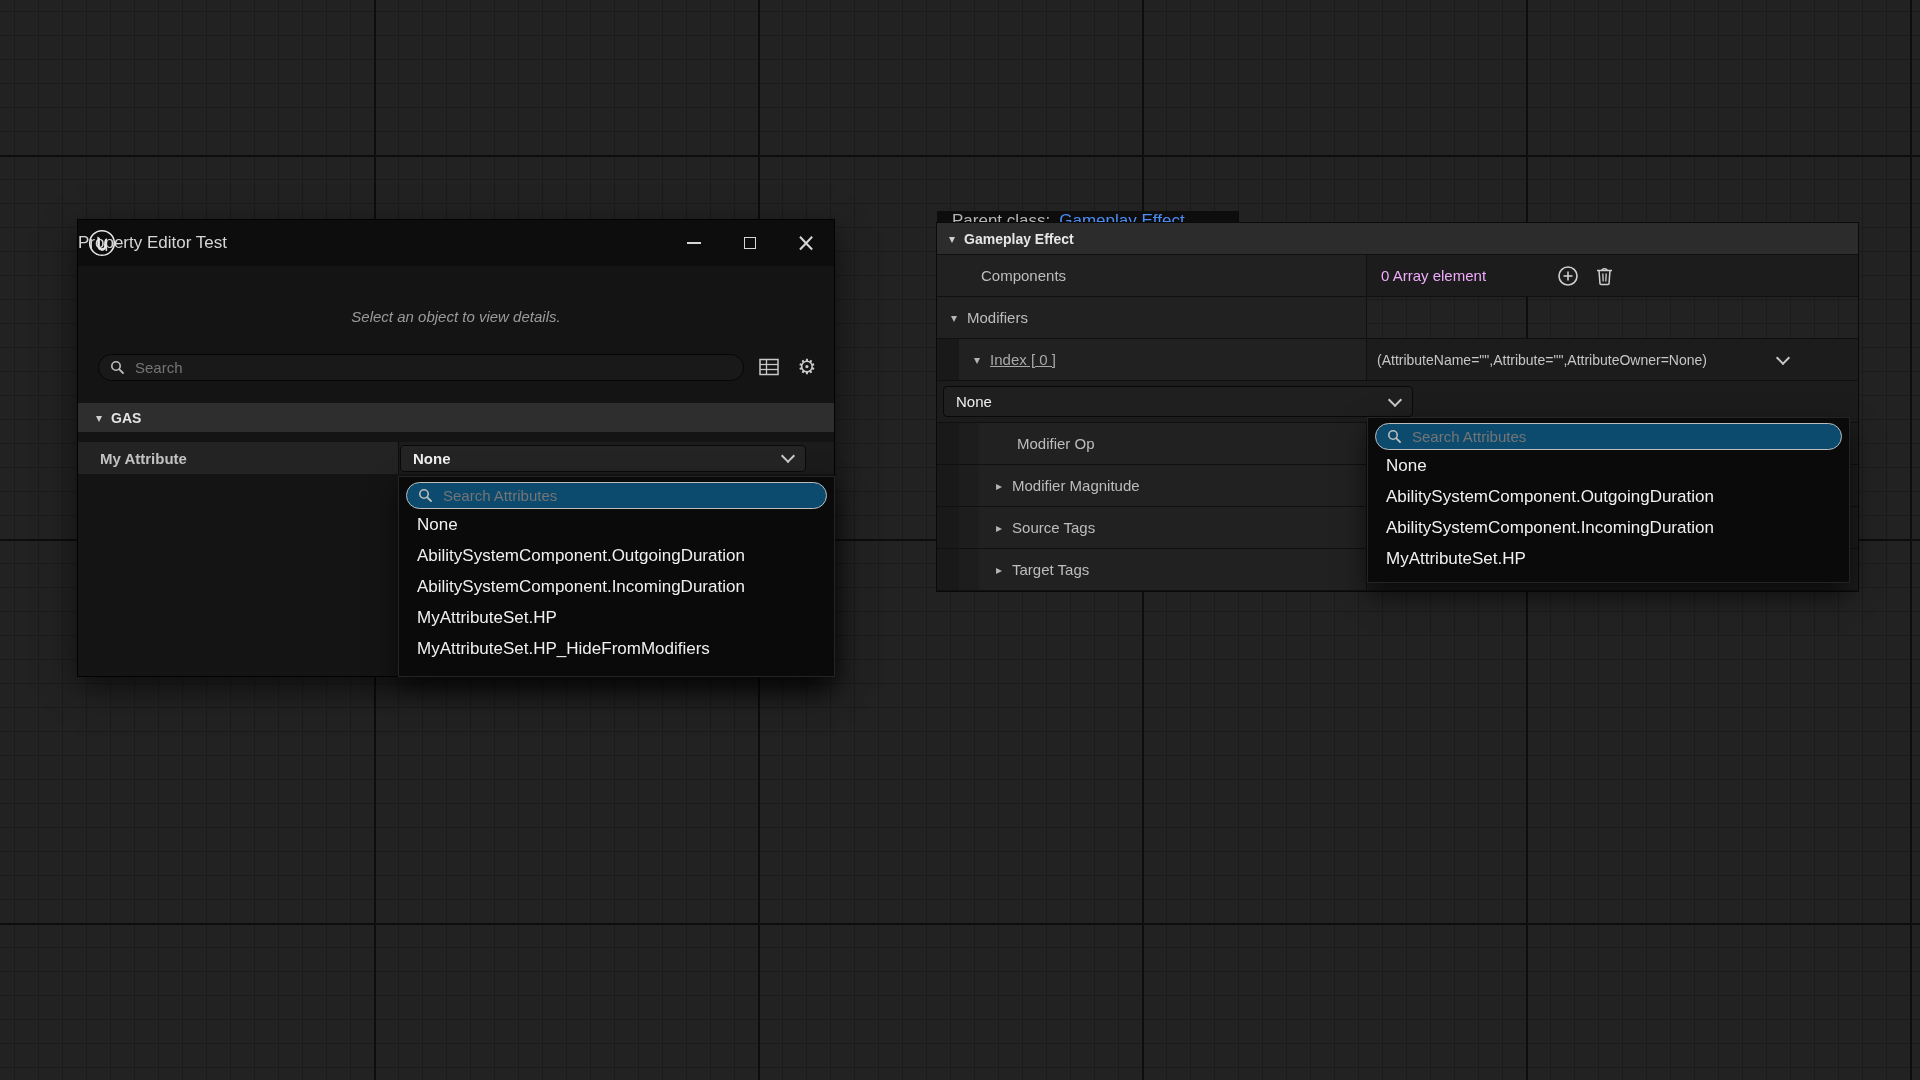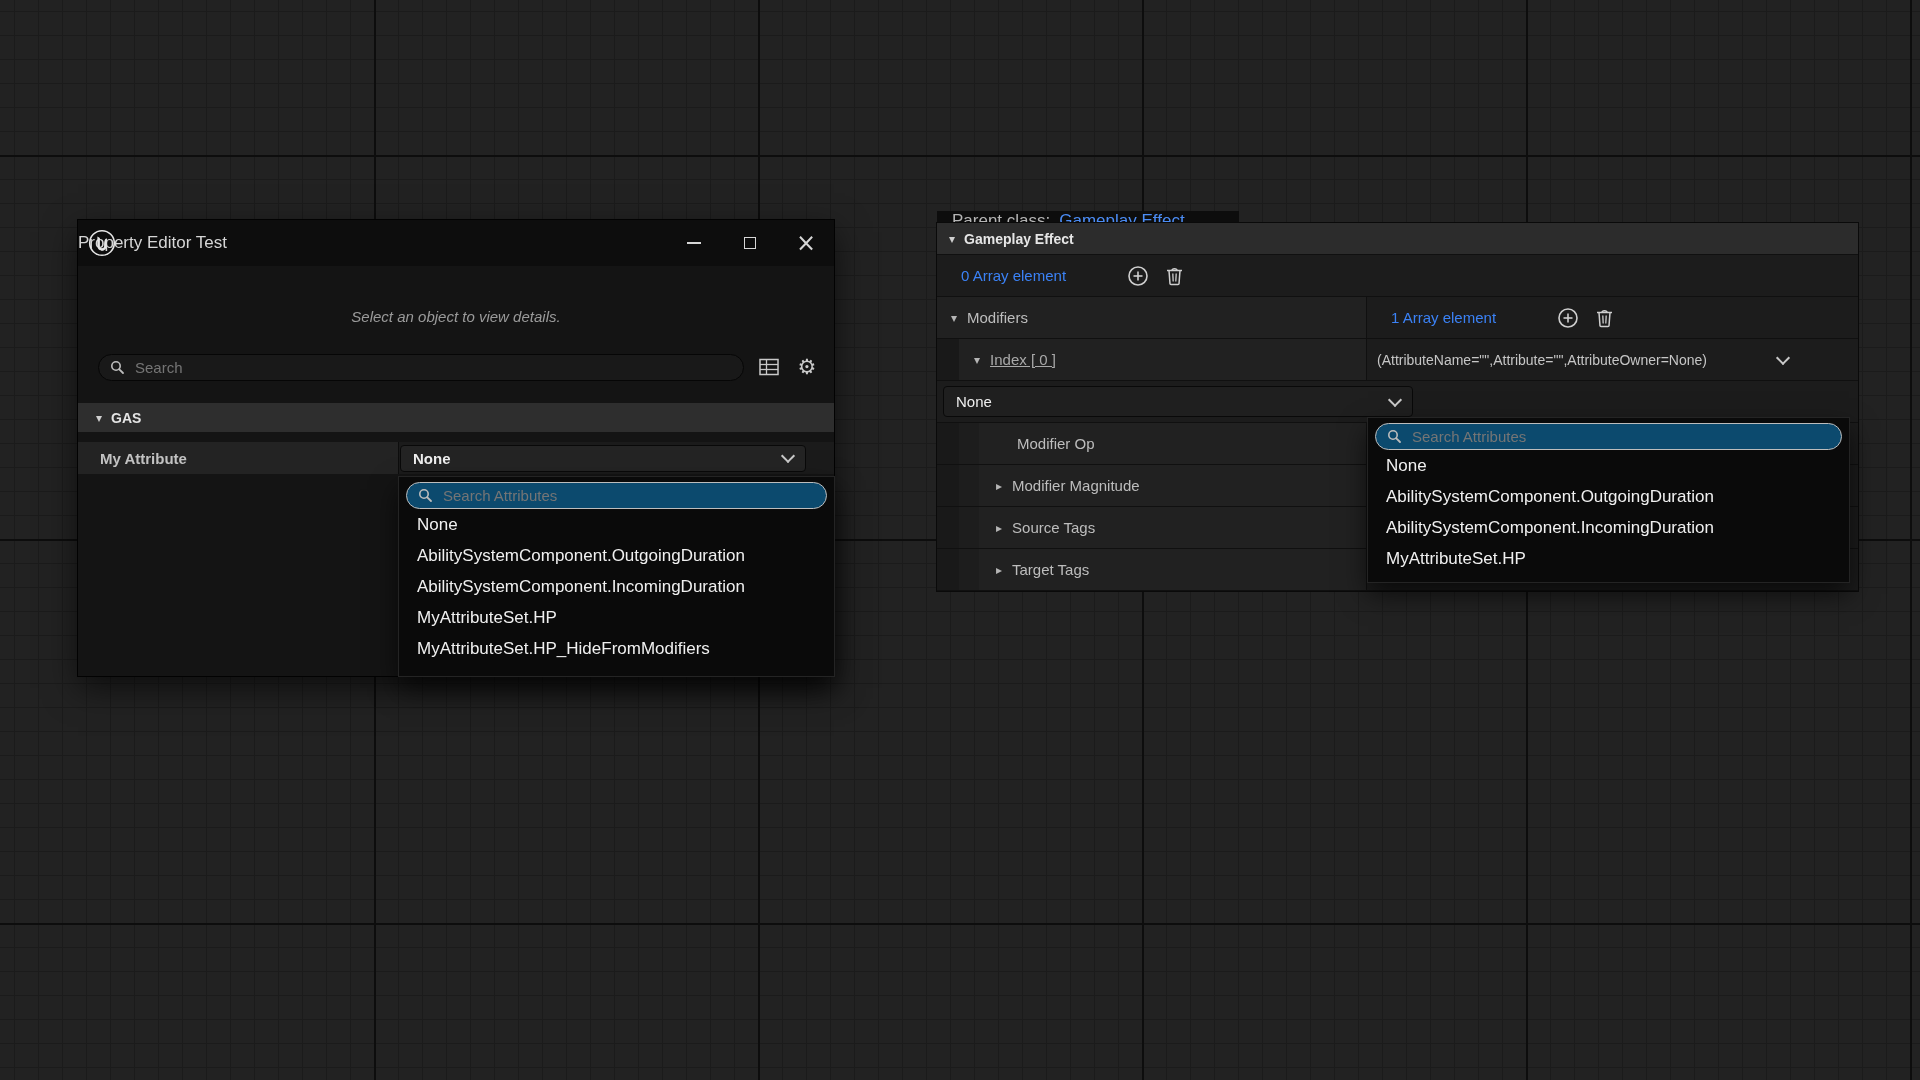--- a/index.html
+++ b/index.html
@@ -70,21 +70,21 @@
           font-weight:bold; font-size:14px; color:#e6e6e6; border-bottom:1px solid #101010; }
   .drow { height:41px; display:flex; border-bottom:1px solid #101010; }
   .dlabel { width:430px; background:#212121; display:flex; align-items:center; gap:10px; color:#bdbdbd; font-size:15px;
             border-right:1px solid #101010; box-sizing:border-box; position:relative; }
   .dlabel.d1 { background:linear-gradient(90deg,#191919 0 22px,#212121 22px); }
   .dlabel.d2 { background:linear-gradient(90deg,#191919 0 22px,#1d1d1d 22px 42px,#212121 42px); }
   .dvalue { flex:1; background:#1c1c1c; position:relative; display:flex; align-items:center; color:#cfcfcf; font-size:15px; }
   .ml14 { margin-left:14px; } .ml37 { margin-left:37px; } .ml44 { margin-left:44px; }
   .ml59 { margin-left:59px; } .ml80 { margin-left:80px; }
   .dimtext { color:#a9a9a9;text-decoration:underline; }
-  .aval { margin-left:24px; color:#3b82f6; }
+  .aval { margin-left:14px; color:#f0abfc; }
   .array-icons { position:absolute; left:190px; display:flex; align-items:center; gap:17px; }
   .icbtn { display:flex; align-items:center; justify-content:center; }
   .ival { margin-left:10px; font-size:14px; color:#c6c6c6; white-space:nowrap; }
   .index-chev { position:absolute; right:70px; }
   .combo.rightcombo { width:470px; margin-left:6px; height:31px; background:#1f1f1f; }
   .dropdown.rightdd { left:1368px; top:418px; width:481px; height:164px; }
 </style>
 </head>
 <body>
 
@@ -171,20 +171,23 @@
     <span class="pclink" style="color: rgb(76, 141, 246);">Gameplay Effect</span>
   </div>
 
   <div class="details">
     <div class="dcat">
       <span class="tri cat-tri">▾</span>
       <span>Gameplay Effect</span>
     </div>
 
     <div class="drow">
+      <div class="dlabel">
+          <span class="ml44">Components</span>
+        </div>
       <div class="dvalue">
         <span class="aval">0 Array element</span>
         <span class="array-icons">
           <span class="icbtn">
             <svg width="22" height="22" viewBox="0 0 22 22">
                 <circle cx="11" cy="11" r="9" fill="none" stroke="#cfcfcf" stroke-width="1.6"></circle>
                 <line x1="11" y1="6.5" x2="11" y2="15.5" stroke="#cfcfcf" stroke-width="1.6"></line>
                 <line x1="6.5" y1="11" x2="15.5" y2="11" stroke="#cfcfcf" stroke-width="1.6"></line>
               </svg>
           </span>
@@ -199,41 +202,20 @@
           </span>
         </span>
       </div>
     </div>
 
     <div class="drow">
       <div class="dlabel">
         <span class="tri ml14">▾</span>
         <span>Modifiers</span>
       </div>
-      <div class="dvalue">
-        <span class="aval">1 Array element</span>
-        <span class="array-icons">
-          <span class="icbtn">
-            <svg width="22" height="22" viewBox="0 0 22 22">
-                <circle cx="11" cy="11" r="9" fill="none" stroke="#cfcfcf" stroke-width="1.6"></circle>
-                <line x1="11" y1="6.5" x2="11" y2="15.5" stroke="#cfcfcf" stroke-width="1.6"></line>
-                <line x1="6.5" y1="11" x2="15.5" y2="11" stroke="#cfcfcf" stroke-width="1.6"></line>
-              </svg>
-          </span>
-          <span class="icbtn">
-            <svg width="17" height="20" viewBox="0 0 17 19">
-                <line x1="1" y1="4" x2="16" y2="4" stroke="#cfcfcf" stroke-width="1.5"></line>
-                <path d="M6 4 C6 1.6 11 1.6 11 4" fill="none" stroke="#cfcfcf" stroke-width="1.5"></path>
-                <path d="M3 4 L4 17.2 C4.05 17.8 4.5 18 5 18 L12 18 C12.5 18 12.95 17.8 13 17.2 L14 4" fill="none" stroke="#cfcfcf" stroke-width="1.5"></path>
-                <line x1="6.8" y1="7" x2="7.2" y2="15" stroke="#cfcfcf" stroke-width="1.3"></line>
-                <line x1="10.2" y1="7" x2="9.8" y2="15" stroke="#cfcfcf" stroke-width="1.3"></line>
-              </svg>
-          </span>
-        </span>
-      </div>
     </div>
 
     <div class="drow">
       <div class="dlabel d1">
         <span class="tri ml37">▾</span>
         <span class="dimtext">Index [ 0 ]</span>
       </div>
       <div class="dvalue">
         <span class="ival">(AttributeName="",Attribute="",AttributeOwner=None)</span>
         <span class="chev index-chev"></span>

